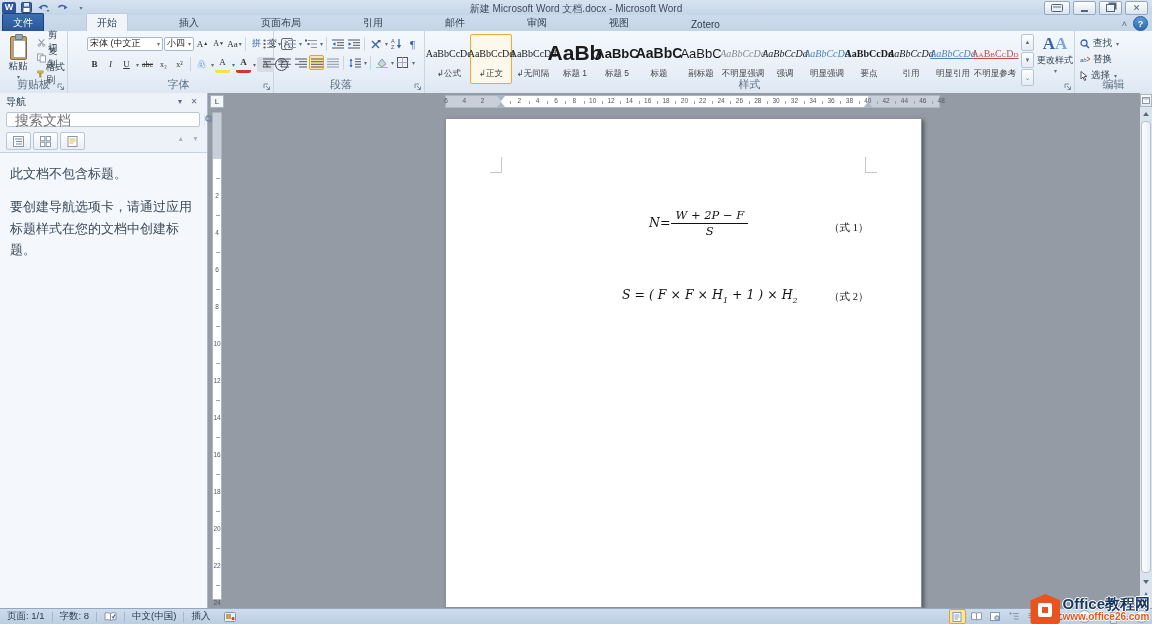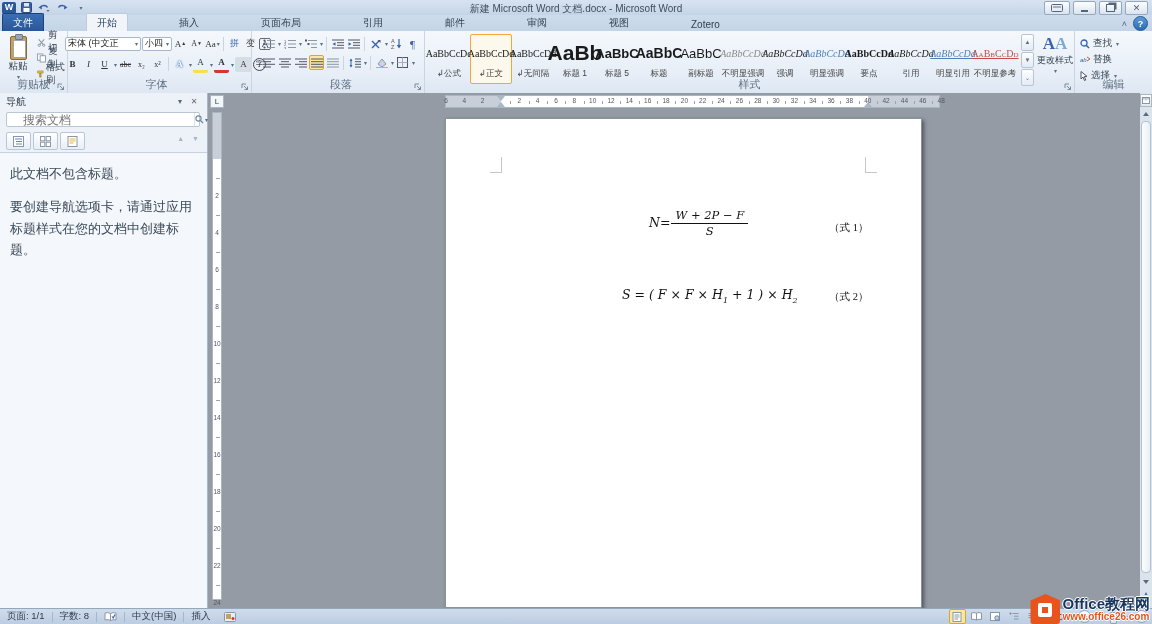--- a/index.html
+++ b/index.html
@@ -53,21 +53,21 @@
   .g-clip{left:0;width:68px;}
   .paste-big{position:absolute;left:3px;top:3px;width:30px;height:54px;display:flex;flex-direction:column;align-items:center;
     font-size:9.5px;color:#33414f;}
   .clip-icon{width:20px;height:24px;position:relative;margin-top:2px;}
   .clip-back{position:absolute;left:2px;top:0;width:15px;height:22px;background:#c9a05a;border:1px solid #8a6a30;border-radius:2px;}
   .clip-clip{position:absolute;left:7px;top:-2px;width:6px;height:4px;background:#9aa7b5;border:1px solid #6d7a88;border-radius:1px;}
   .clip-page{position:absolute;left:5px;top:4px;width:11px;height:16px;background:#fff;border:1px solid #9aa7b5;}
   .clipcol{position:absolute;left:35px;top:4px;display:flex;flex-direction:column;gap:2px;}
 
   
-  .g-font{left:62px;width:190px;}
+  .g-font{left:84px;width:190px;}
   .fontrow{position:absolute;left:3px;display:flex;align-items:center;gap:1px;}
   .row1{top:5px;}
   .row2{top:24px;}
   .combo{height:14px;background:#fff;border:1px solid #a5b8cc;border-radius:2px;display:flex;align-items:center;
     font-size:9px;color:#222;padding:0 2px;justify-content:space-between;box-sizing:border-box;}
   .combo .dd{margin-left:2px;}
   .c-name{width:76px;}
   .c-size{width:30px;}
   .tb{font-family:"Liberation Serif",serif;}
   .fx-under{text-decoration:underline;}
@@ -114,21 +114,21 @@
   
   .workarea{position:absolute;left:0;top:93px;width:1152px;height:515px;background:#949ba4;}
 
   
   .navpane{position:absolute;left:0;top:0;width:208px;height:515px;background:#edf2f8;border-right:1px solid #aab7c6;box-sizing:border-box;}
   .nav-head{position:absolute;left:0;top:0;right:0;height:17px;display:flex;align-items:center;padding:0 6px;}
   .nav-title{font-size:10px;color:#33414f;flex:1;}
   .nav-hbtn{width:14px;height:12px;display:flex;align-items:center;justify-content:center;font-size:8px;color:#5a6b7e;}
   .nav-search{position:absolute;left:6px;top:19px;width:194px;height:15px;background:#fff;border:1px solid #b9c6d6;
     border-radius:2px;display:flex;align-items:center;box-sizing:border-box;}
-  .nav-search input{flex:1;border:none;outline:none;font-size:12px;color:#333;padding:0 16px;background:transparent;
+  .nav-search input{flex:1;border:none;outline:none;font-size:14px;color:#333;padding:0 8px;background:transparent;
     font-family:"Liberation Sans",sans-serif;}
   .nav-search .sicon{width:14px;display:flex;align-items:center;justify-content:center;border-left:1px solid #dfe6ee;height:100%;}
   .nav-tabs{position:absolute;left:6px;top:39px;display:flex;gap:2px;}
   .ntab{width:23px;height:16px;border:1px solid #b9c6d6;border-radius:2px;background:linear-gradient(#fff,#e8eef5);
     display:flex;align-items:center;justify-content:center;}
   .nav-arrows{position:absolute;right:8px;top:42px;display:flex;gap:8px;font-size:7px;color:#a7b4c2;}
   .nav-sepline{position:absolute;left:0;right:0;top:59px;height:1px;background:#c6d2e0;}
   .nav-body{position:absolute;left:0;top:60px;right:0;bottom:0;background:#f4f8fc;padding:10px 10px 0 10px;box-sizing:border-box;}
   .nav-msg{font-size:13px;color:#3c4a59;line-height:1.65;margin-bottom:12px;}
 

